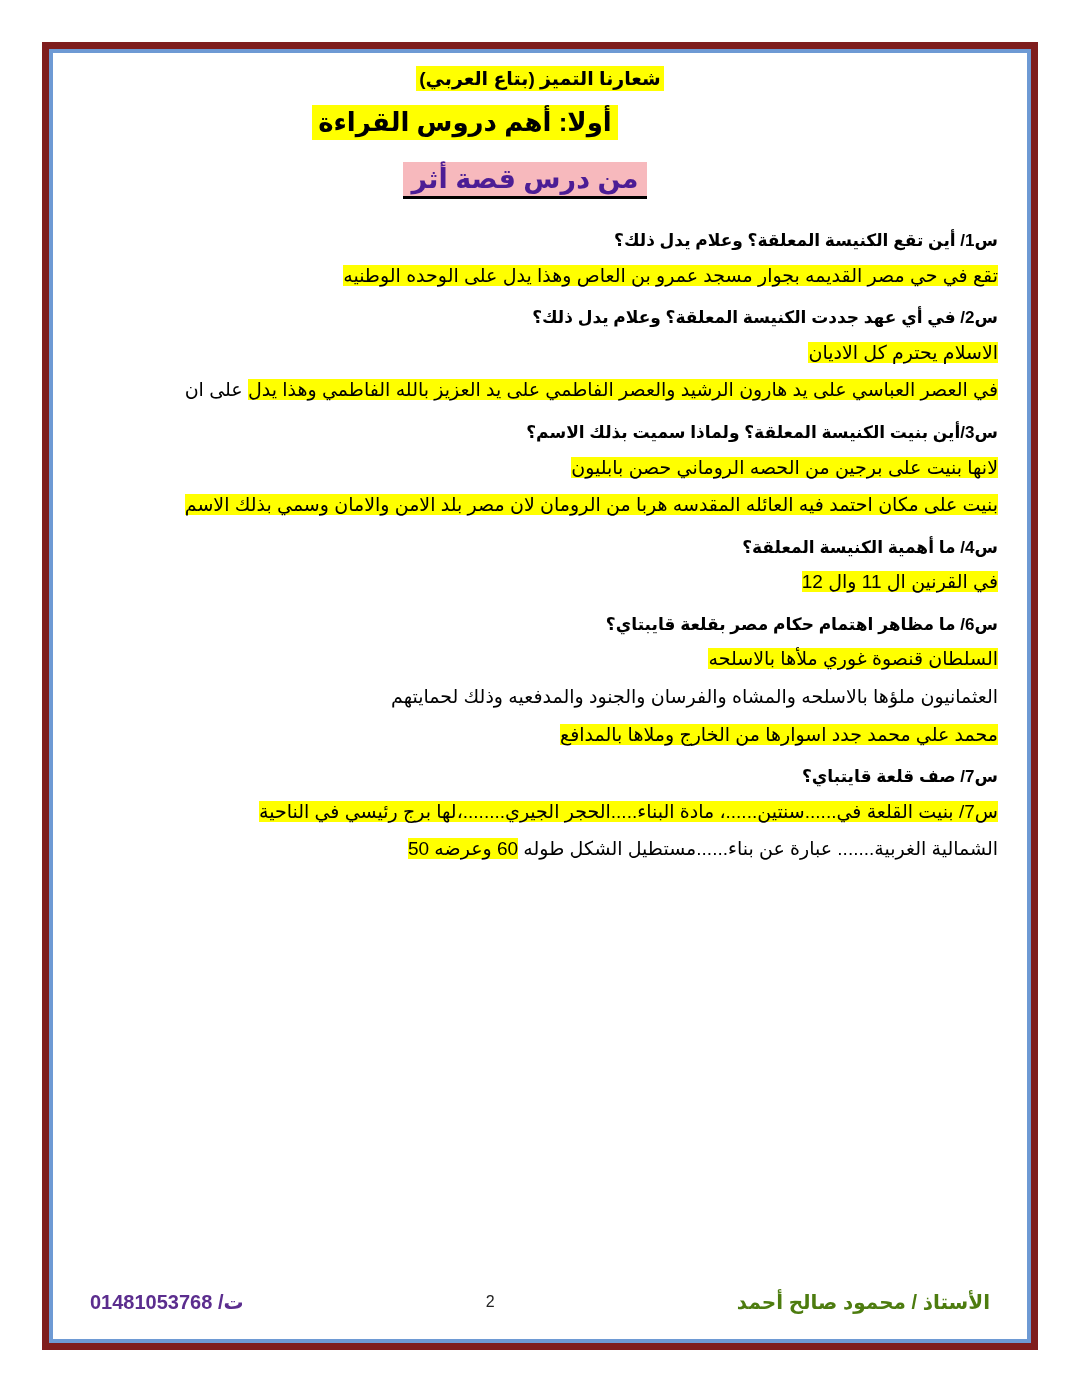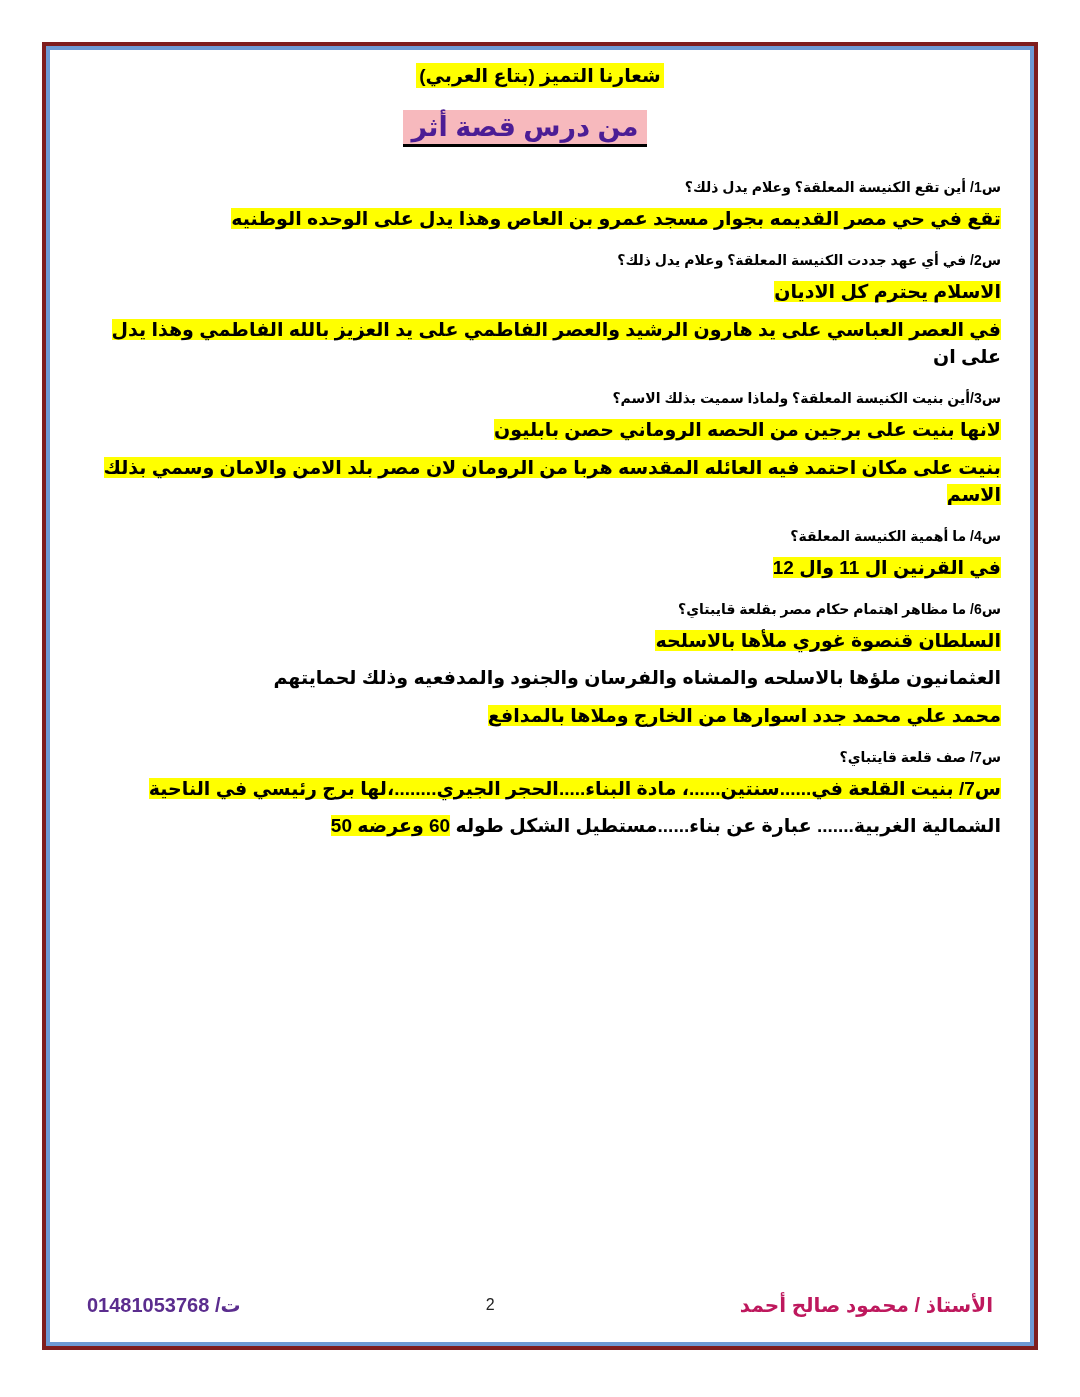--- a/index.html
+++ b/index.html
@@ -16,21 +16,21 @@
   }
 
   
   #page-frame {
     position: absolute;
     left: 42px;
     top: 42px;
     width: 996px;
     height: 1308px;
     box-sizing: border-box;
-    border: 4px solid #7f1d1d;
+    border: 7px solid #7f1d1d;
     background: #ffffff;
   }
   #page-frame-inner {
     position: absolute;
     inset: 0;
     box-sizing: border-box;
     border: 4px solid #6e9ad4;
     background: #ffffff;
   }
   #page-inner-white {
@@ -106,29 +106,29 @@
     font-weight: bold;
     color: #4c1d95;
     background: #f7b9bd;
     padding: 1px 8px 1px 8px;
     border-bottom: 3px solid #000;
     direction: rtl;
   }
 
   
   .q {
-    font-size: 14px;
+    font-size: 17px;
     font-weight: bold;
     margin: 0 0 8px 0;
     padding-left: 20px;
   }
   
   .a {
     font-size: 19px;
-    font-weight: bold;
+    font-weight: normal;
     margin: 0 0 10px 0;
   }
   .block { margin-bottom: 17px; }
   .pad-l-90 { padding-left: 90px; }
   .pad-l-150 { padding-left: 150px; }
   .pad-l-240 { padding-left: 240px; }
 
   
   #footer {
     position: absolute;
@@ -140,21 +140,21 @@
     flex-direction: row;
     align-items: center;
     padding: 0 34px;
     box-sizing: border-box;
     direction: rtl;
   }
   #footer-teacher {
     flex: 0 0 auto;
     font-size: 20px;
     font-weight: bold;
-    color: #be185d;
+    color: #4d7c0f;
     direction: rtl;
     white-space: nowrap;
   }
   #footer-page {
     flex: 1 1 auto;
     text-align: center;
     font-size: 16px;
     color: #222;
     font-weight: normal;
     direction: ltr;
@@ -173,20 +173,23 @@
 
 <div id="page-frame">
   <div id="page-frame-inner">
     <div id="page-inner-white">
       <div id="content">
 
         <div class="slogan-row">
           <span class="slogan">شعارنا التميز  (بتاع العربي)</span>
         </div>
 
+        <div class="heading-row">
+          <span class="heading">أولا: أهم دروس القراءة</span>
+        </div>
 
         <div class="sub-row">
           <span class="sub">من درس قصة أثر</span>
         </div>
 
         <div class="block">
           <div class="line q pad-l-150">س1/ أين تقع الكنيسة المعلقة؟ وعلام يدل ذلك؟</div>
           <div class="line a">
             <span class="hl-y">تقع في حي مصر القديمه بجوار مسجد عمرو بن العاص وهذا يدل على الوحده الوطنيه</span>
           </div>

